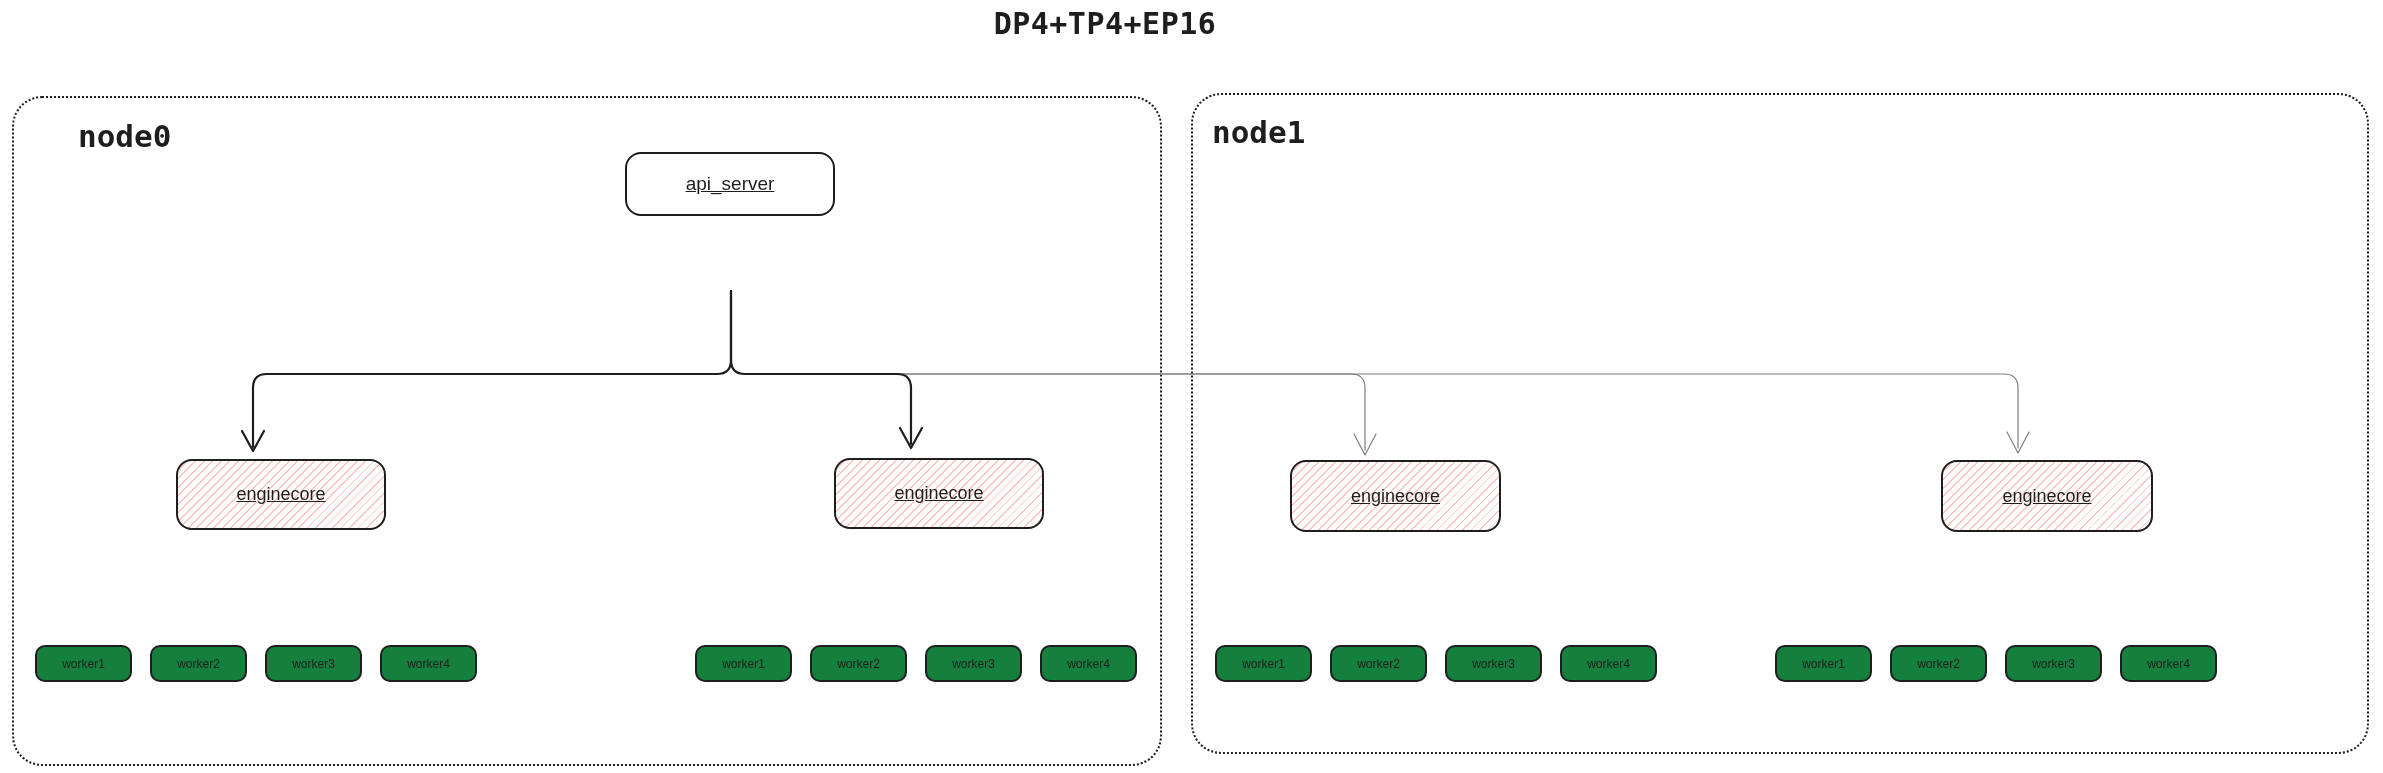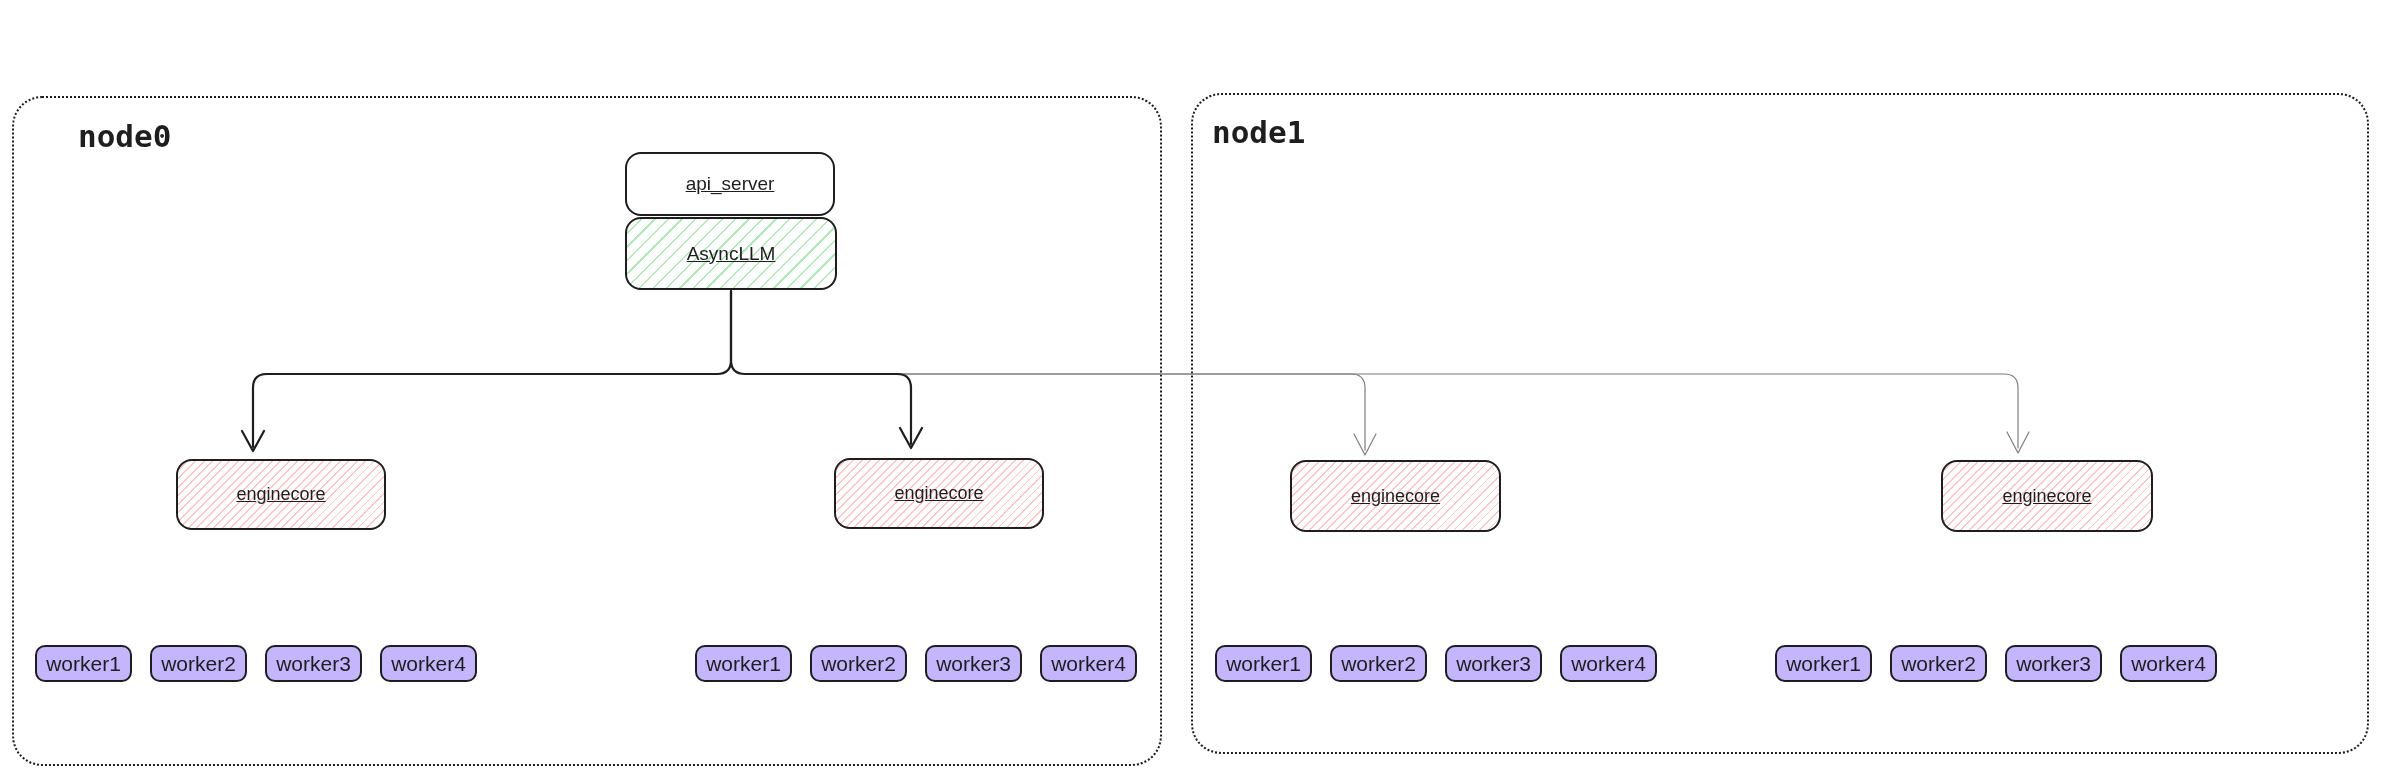--- a/index.html
+++ b/index.html
@@ -67,55 +67,55 @@
   }
   .wrow1{left:35px;}
   .wrow2{left:695px;}
   .wrow3{left:1215px;}
   .wrow4{left:1775px;}
   .wbox{
     width:97px;height:37px;
     display:flex;align-items:center;justify-content:center;
     border:2px solid var(--stroke,#1e1e1e);
     border-radius:10px;
-    background:#c4b5fd;
-    font-size:21px;
+    background:#15803d;
+    font-size:12px;
     color:var(--stroke,#1e1e1e);
     box-sizing:border-box;
   }
   svg.connectors{position:absolute;left:0;top:0;pointer-events:none;}
   .arrow-dark{fill:none;stroke:var(--stroke,#1e1e1e);stroke-width:2.2;stroke-linecap:round;stroke-linejoin:round;}
   .arrow-thin{fill:none;stroke:var(--thin,#7d7d7d);stroke-width:1.2;stroke-linecap:round;stroke-linejoin:round;}
 </style>
 </head>
 <body>
 
 <div class="canvas">
 
+  <div class="title">DP4+TP4+EP16</div>
 
   <div class="nodebox node0"></div>
   <div class="nodebox node1"></div>
   <div class="nlabel nlabel0">node0</div>
   <div class="nlabel nlabel1">node1</div>
 
   <svg class="connectors" width="2383" height="773" viewBox="0 0 2383 773">
 
     <path class="arrow-thin" d="M745 374 L1351 374 Q1365 374 1365 388 L1365 450"></path>
     <path class="arrow-thin" d="M1354 434 L1365 455 L1376 434"></path>
     <path class="arrow-thin" d="M745 374 L2004 374 Q2018 374 2018 388 L2018 448"></path>
     <path class="arrow-thin" d="M2007 432 L2018 453 L2029 432"></path>
 
     <path class="arrow-dark" d="M731 291 L731 360 Q731 374 717 374 L267 374 Q253 374 253 388 L253 447"></path>
     <path class="arrow-dark" d="M242 431 L253 451 L264 431"></path>
     <path class="arrow-dark" d="M731 291 L731 360 Q731 374 745 374 L897 374 Q911 374 911 388 L911 444"></path>
     <path class="arrow-dark" d="M900 428 L911 448 L922 428"></path>
   </svg>
 
   <div class="box api">api_server</div>
-  <div class="box async hatch-green">AsyncLLM</div>
 
   <div class="box ec ec0 hatch-red">enginecore</div>
   <div class="box ec ec1 hatch-red">enginecore</div>
   <div class="box ec ec2 hatch-red">enginecore</div>
   <div class="box ec ec3 hatch-red">enginecore</div>
 
   <div class="wrow wrow1">
     <div class="wbox">worker1</div>
     <div class="wbox">worker2</div>
     <div class="wbox">worker3</div>

